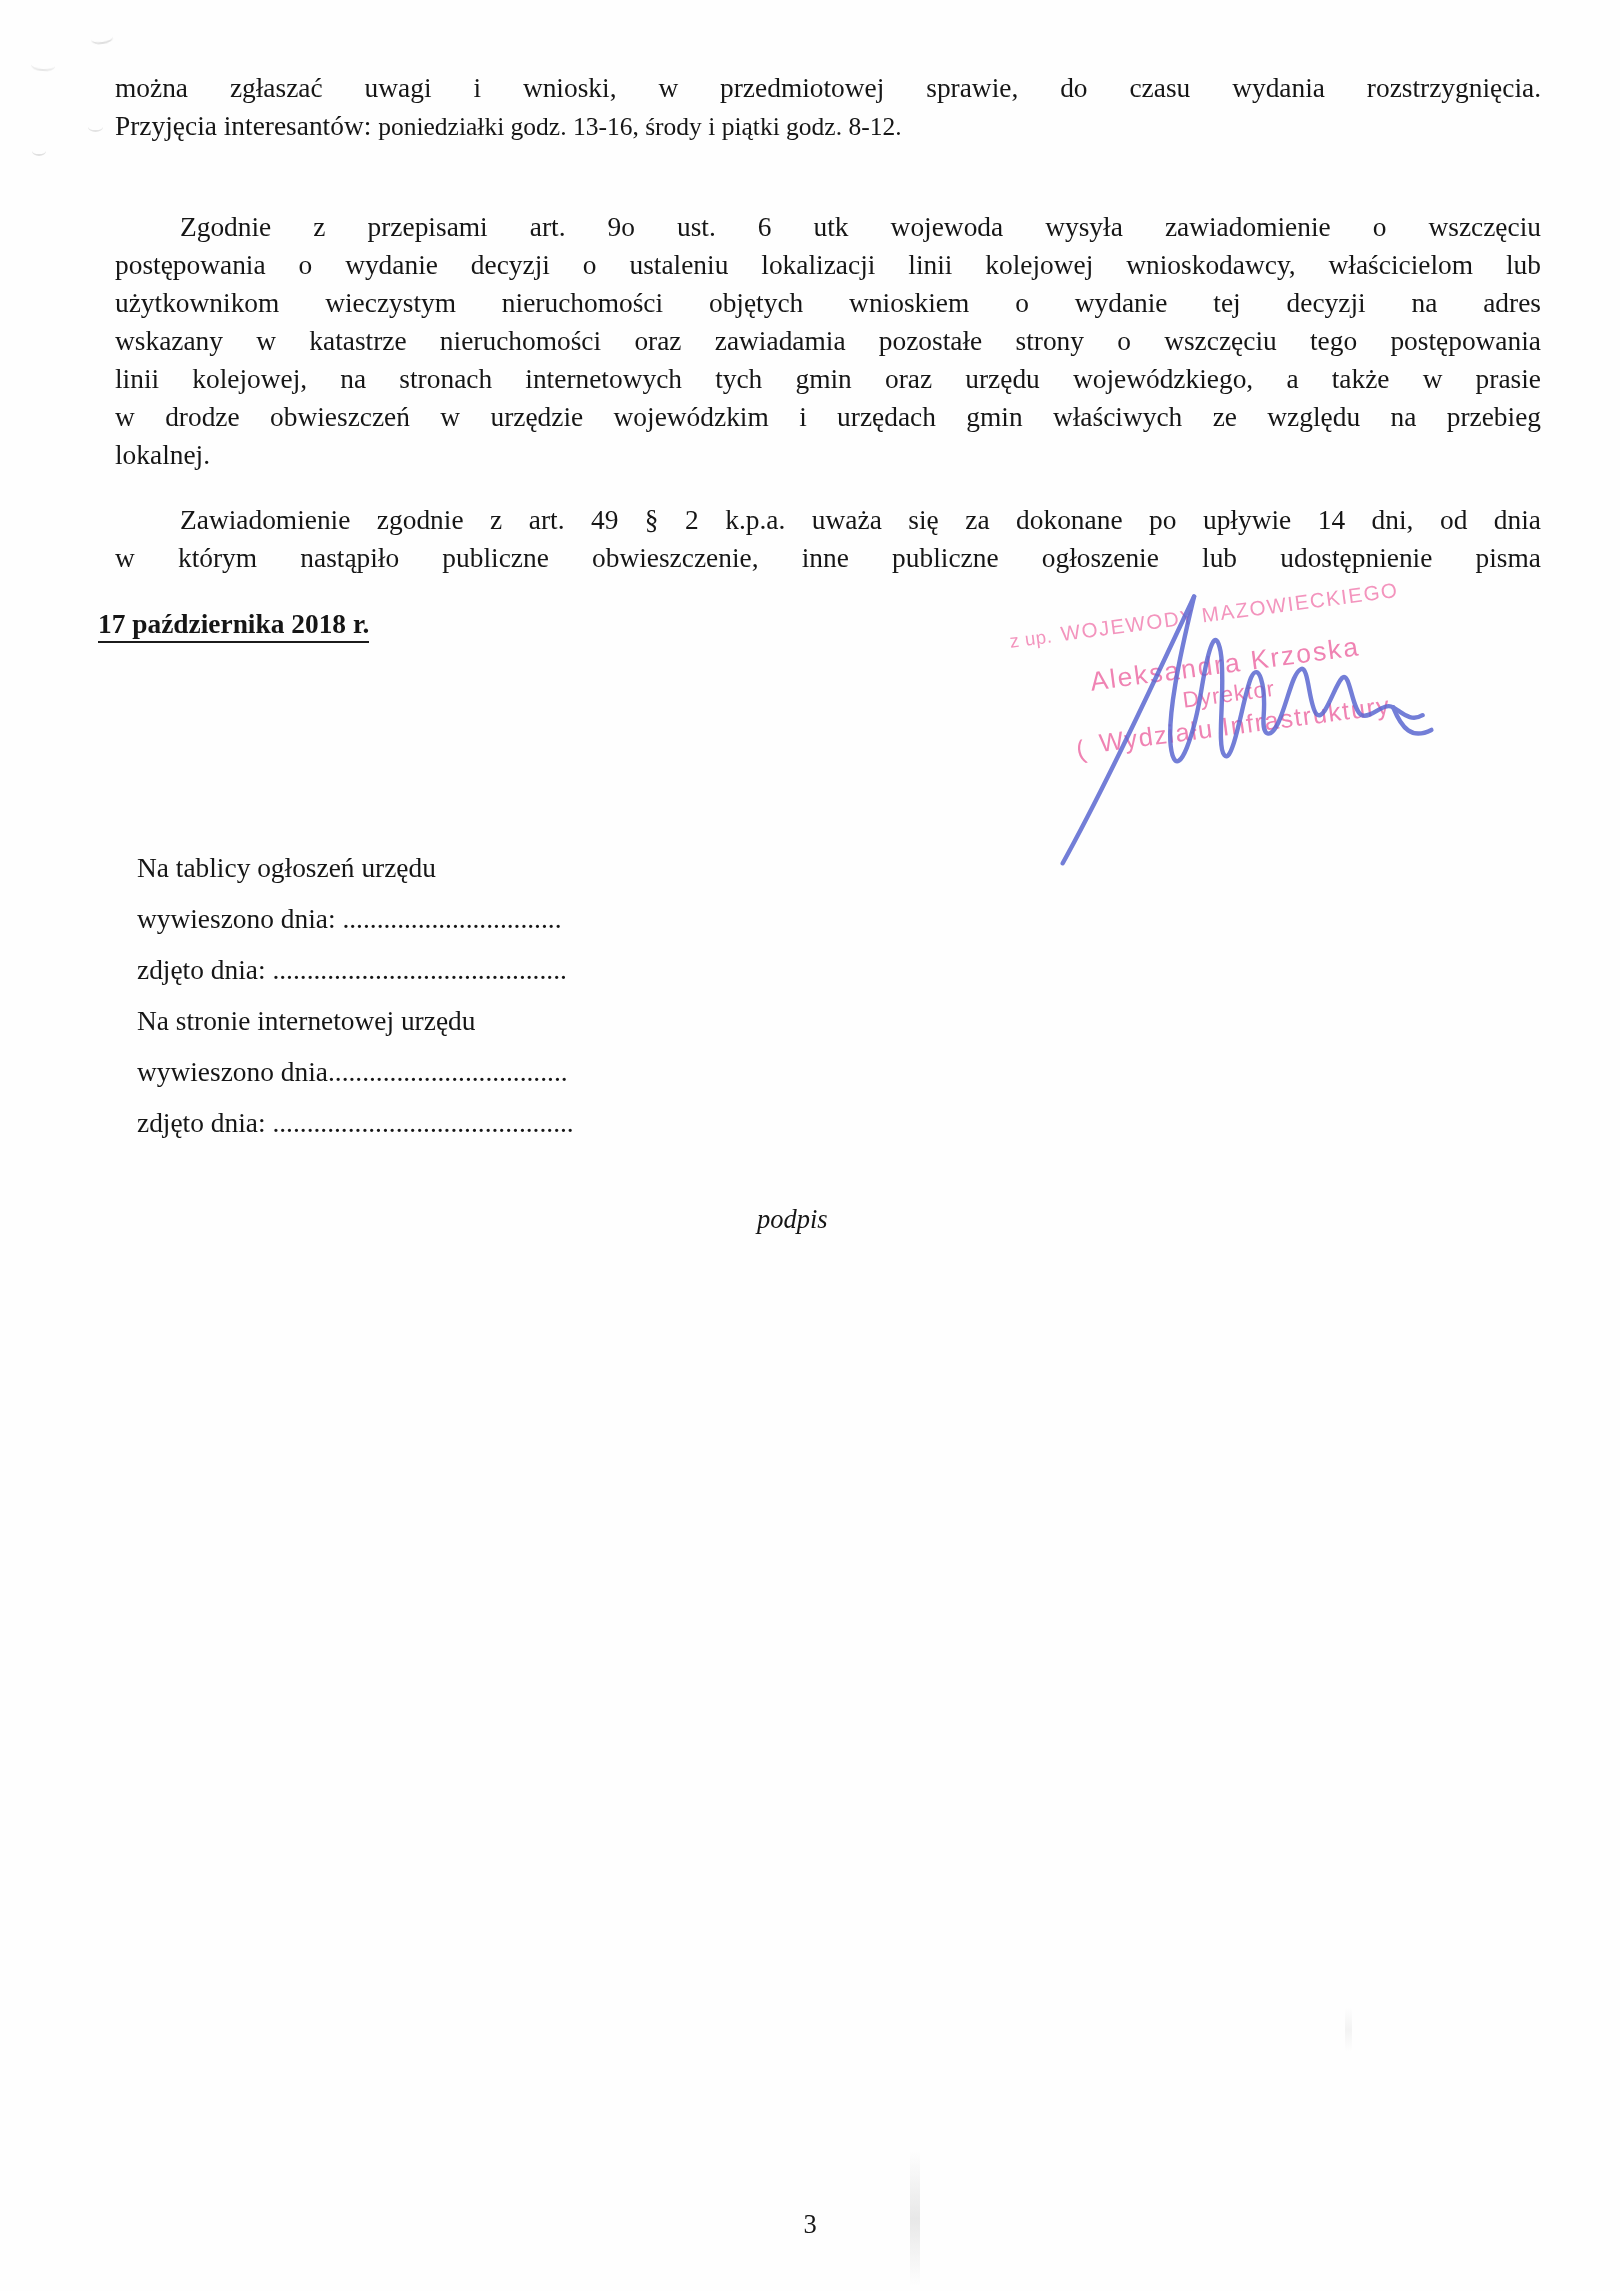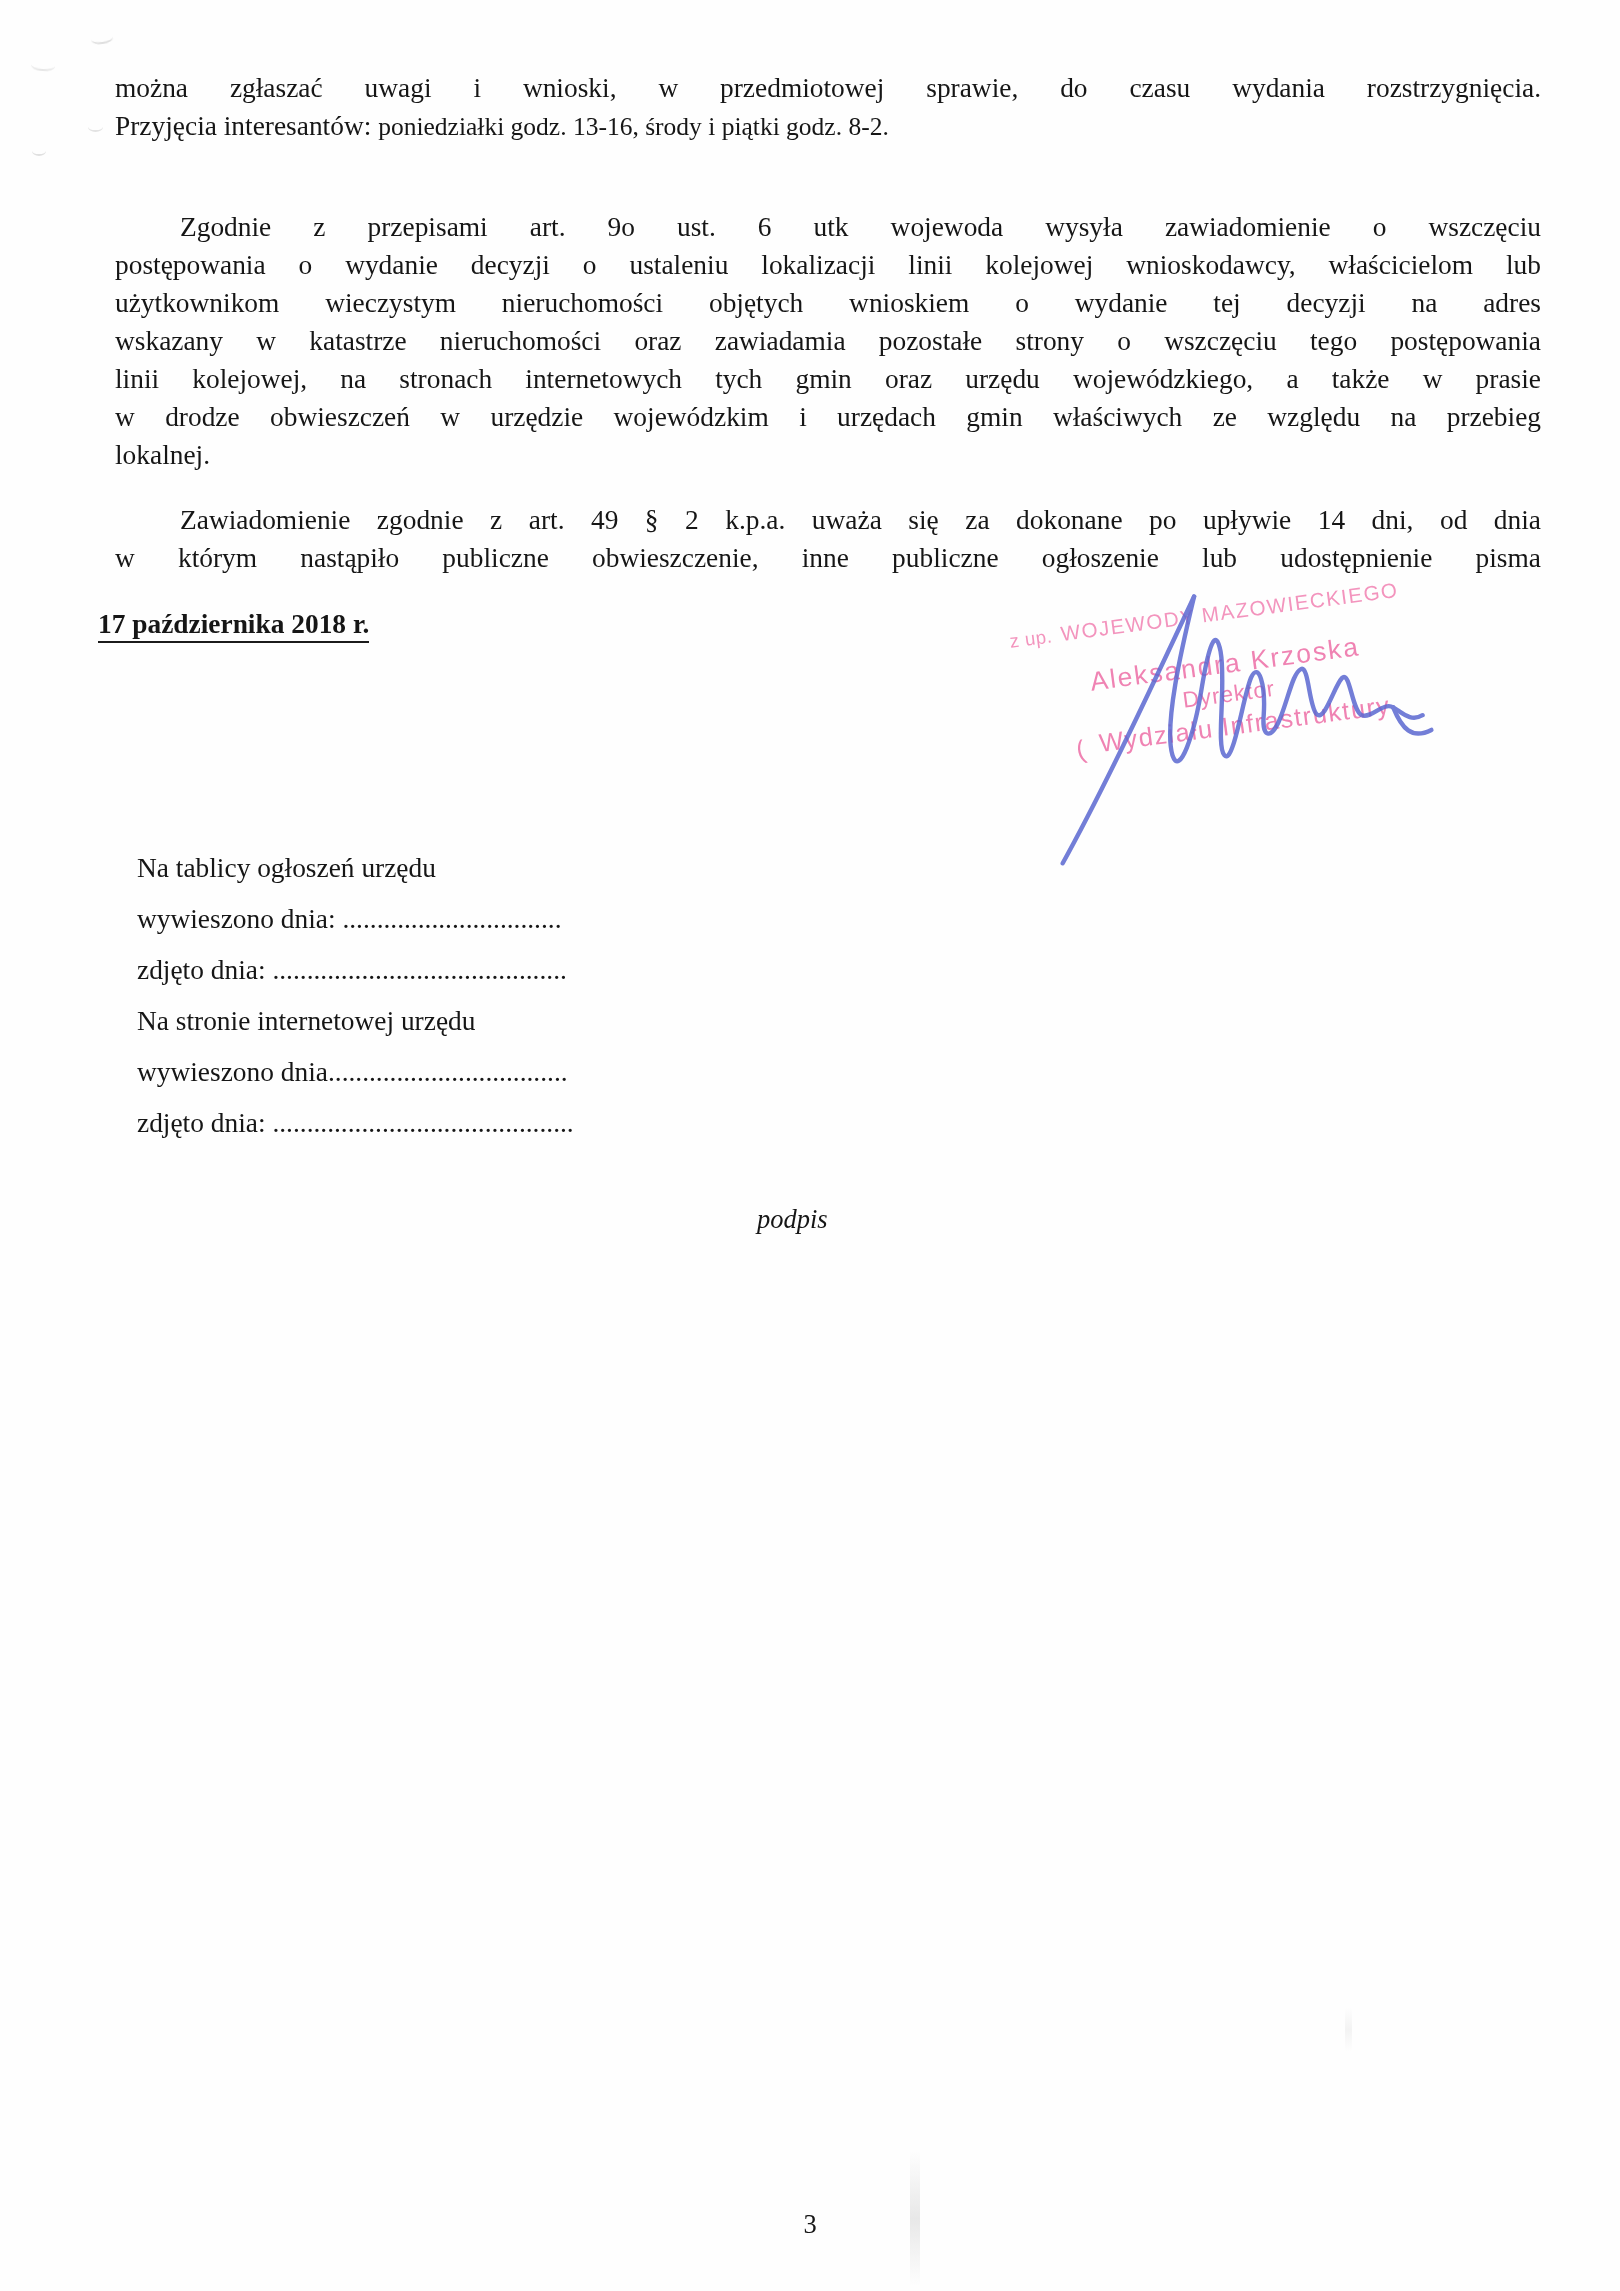--- a/index.html
+++ b/index.html
@@ -60,21 +60,21 @@
   <div class="artifact a2"></div>
   <div class="artifact a3"></div>
   <div class="artifact a4"></div>
   <div class="streak s1"></div>
   <div class="streak s2"></div>
 
   <div class="block" style="top:69px;">
     <div class="bline">można zgłaszać uwagi i wnioski, w przedmiotowej sprawie, do czasu wydania rozstrzygnięcia.</div>
     <div class="bline last">
       <span>Przyjęcia interesantów:</span>
-      <span class="small-part">poniedziałki godz. 13-16, środy i piątki godz. 8-2.</span>
+      <span class="small-part">poniedziałki godz. 13-16, środy i piątki godz. 8-12.</span>
     </div>
   </div>
 
   <div class="block" style="top:208px;">
     <div class="bline indent">Zgodnie z przepisami art. 9o ust. 6 utk wojewoda wysyła zawiadomienie o wszczęciu</div>
     <div class="bline">postępowania o wydanie decyzji o ustaleniu lokalizacji linii kolejowej wnioskodawcy, właścicielom lub</div>
     <div class="bline">użytkownikom wieczystym nieruchomości objętych wnioskiem o wydanie tej decyzji na adres</div>
     <div class="bline">wskazany w katastrze nieruchomości oraz zawiadamia pozostałe strony o wszczęciu tego postępowania</div>
     <div class="bline">linii kolejowej, na stronach internetowych tych gmin oraz urzędu wojewódzkiego, a także w prasie</div>
     <div class="bline">w drodze obwieszczeń w urzędzie wojewódzkim i urzędach gmin właściwych ze względu na przebieg</div>

